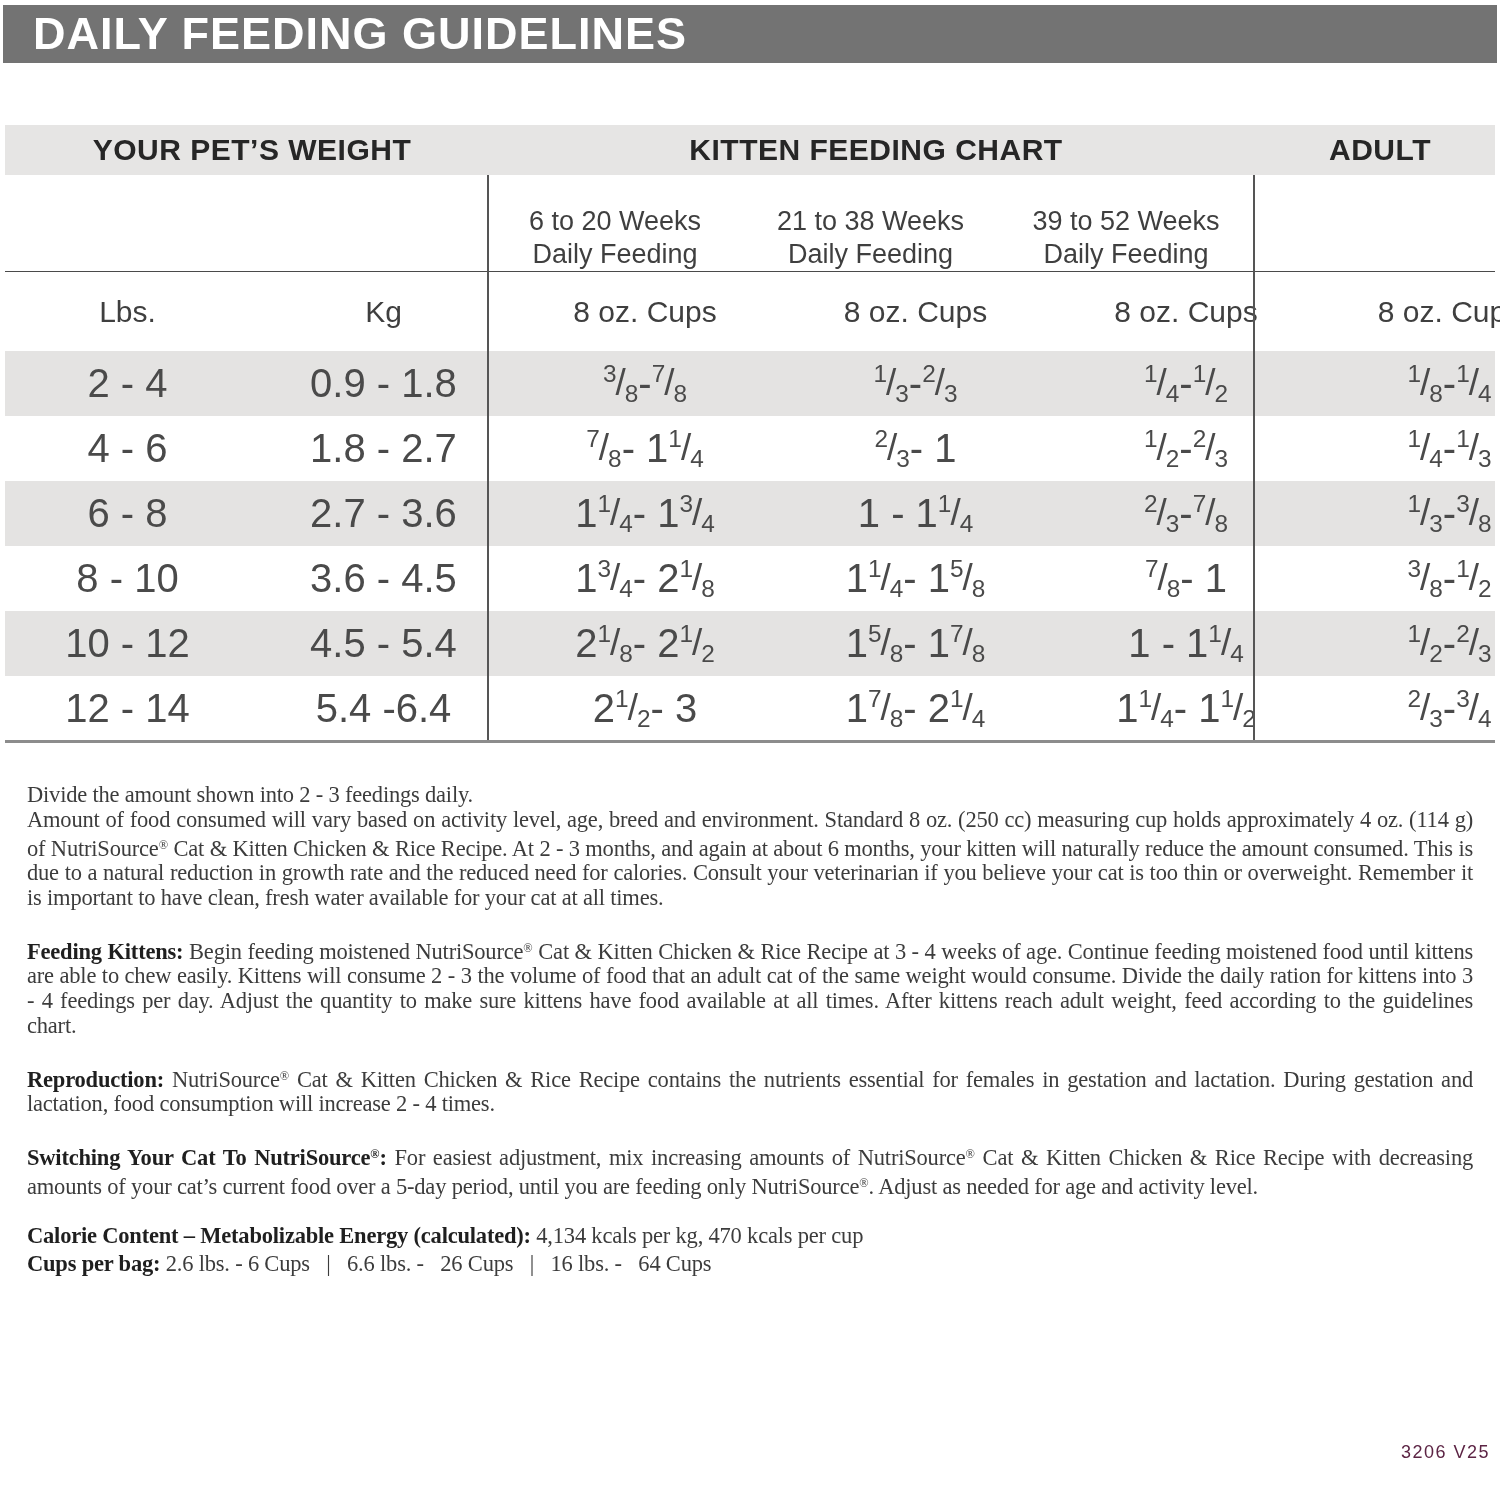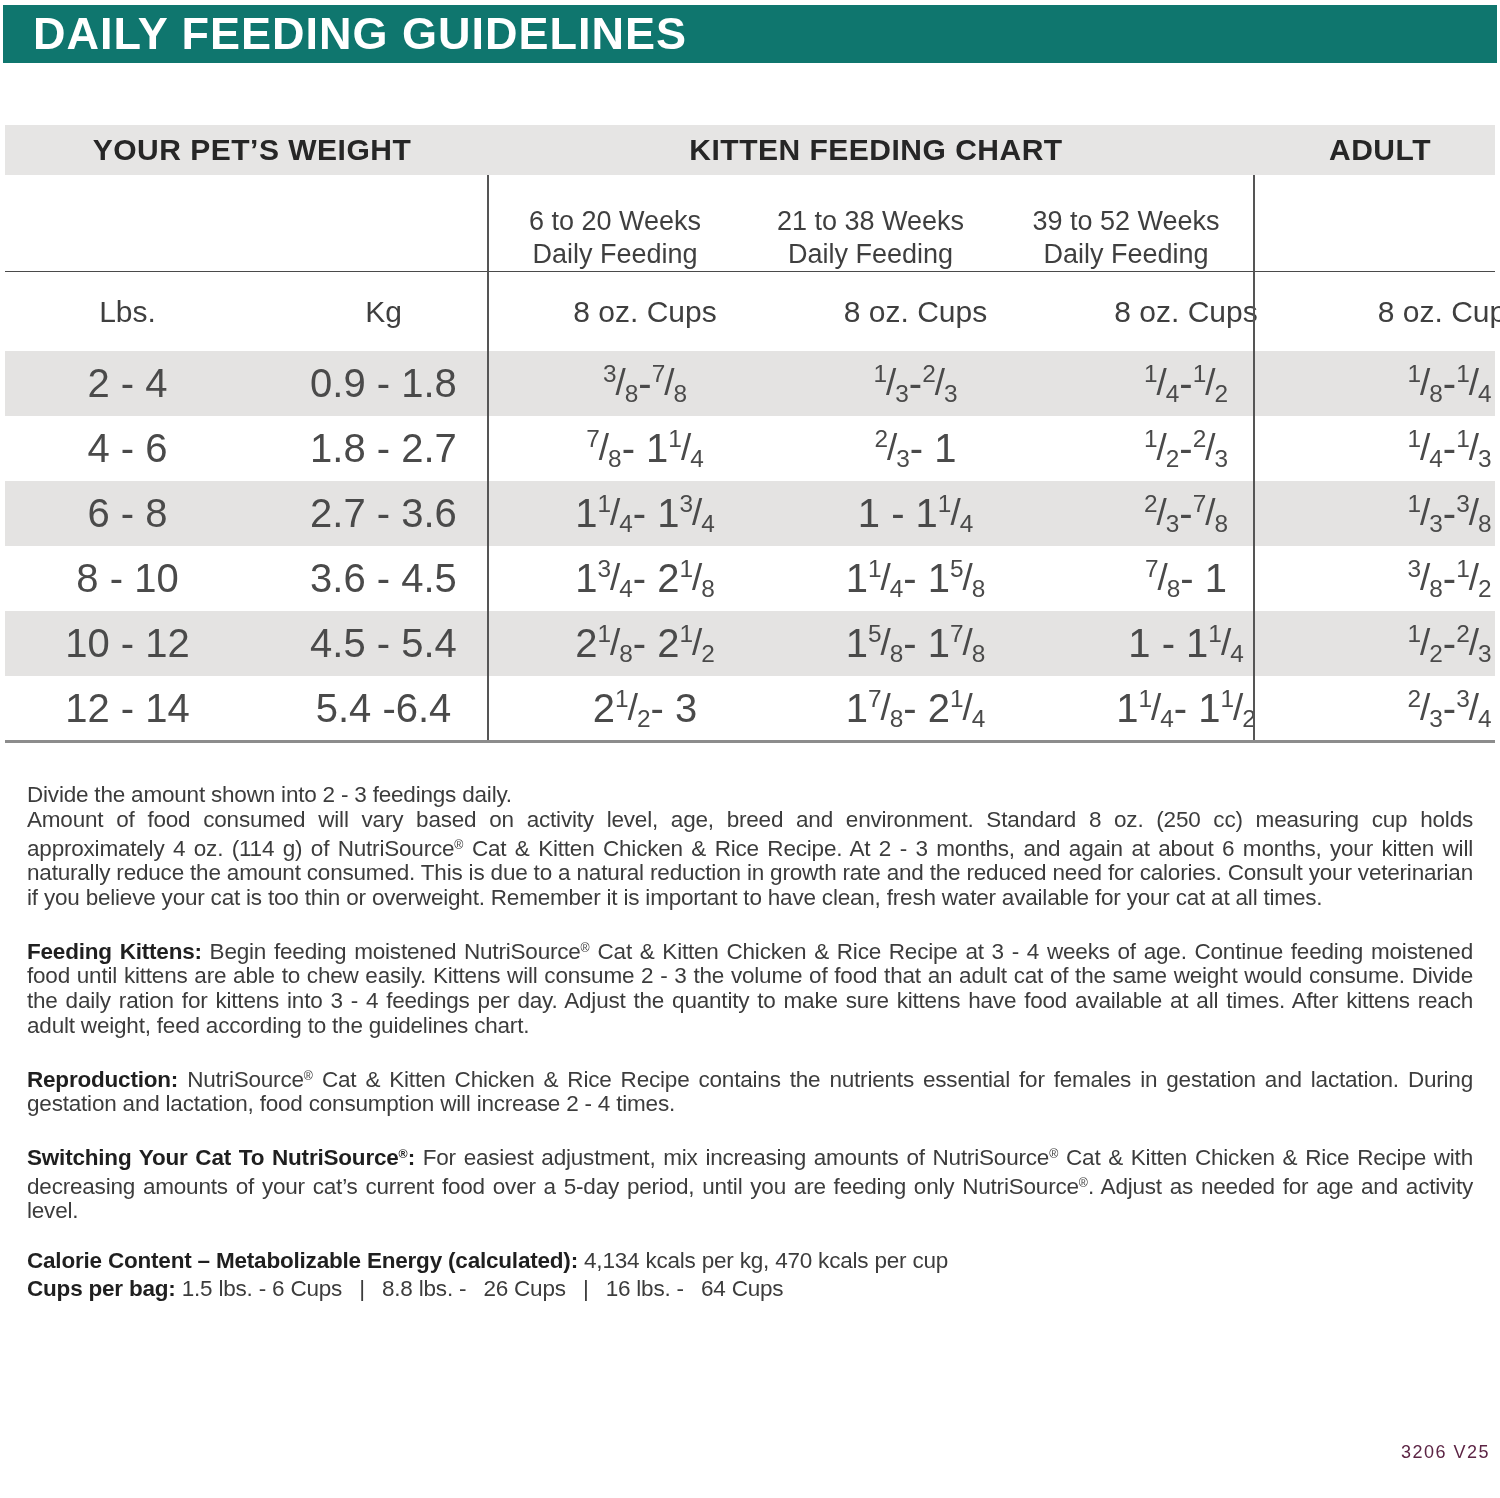--- a/index.html
+++ b/index.html
@@ -1,20 +1,20 @@
 <!DOCTYPE html>
 <html><head>
 <meta charset="utf-8">
 <style>
   html,body{margin:0;padding:0;background:#fff;}
   .page{position:relative;width:1500px;height:1498px;background:#ffffff;overflow:hidden;
         font-family:"Liberation Sans",sans-serif;color:#3c3c3c;}
 
   
-  .banner{position:absolute;left:3px;top:5px;width:1494px;height:58px;background:#0f766e;}
+  .banner{position:absolute;left:3px;top:5px;width:1494px;height:58px;background:#737373;}
   .banner h1{margin:0;padding-left:30px;font-size:45px;line-height:57px;font-weight:800;
              letter-spacing:1px;color:#ffffff;}
 
   
   .table-wrap{position:absolute;left:5px;top:125px;width:1490px;height:616px;}
   .band{display:grid;grid-template-columns:482px 766px 242px;height:50px;background:#E6E5E4;}
   .band .cell{display:flex;align-items:center;justify-content:center;
               font-weight:700;font-size:30px;letter-spacing:.5px;color:#262626;padding-left:12px;}
   .subhead{display:grid;grid-template-columns:482px 256px 255px 256px 241px;height:96px;}
   .subhead .cell{display:flex;flex-direction:column;align-items:center;justify-content:flex-end;
@@ -29,21 +29,21 @@
   .fr sup{font-size:61%;vertical-align:0.52em;margin-right:-1px;}
   .fr .sl{font-size:92%;}
   .fr sub{font-size:61%;vertical-align:-0.30em;margin-left:-1px;}
   .vline{position:absolute;top:50px;width:2px;height:566px;background:#555;}
   .vline.v1{left:482px;}
   .vline.v2{left:1248px;}
   .bottomline{position:absolute;left:0;bottom:-2px;width:1490px;height:3px;background:#8c8c8c;}
 
   
   .notes{position:absolute;left:27px;top:783px;width:1446px;font-size:22.5px;
-         line-height:24.8px;letter-spacing:-0.2px;color:#3c3c3c;}
+         line-height:24.8px;letter-spacing:-0.2px;color:#3c3c3c;font-family:Liberation Serif, serif;}
   .notes p{margin:0 0 25px 0;}
   .notes p.tight{margin:0;}
   .jp{text-align:justify;}
   .notes b{color:#1f1f1f;}
   .reg{font-size:55%;vertical-align:0.55em;letter-spacing:0;}
   .lastblock p{margin:0 0 3px 0;}
 
   .footer-code{position:absolute;right:10px;top:1442px;font-size:18px;letter-spacing:1.5px;
                color:#5C2444;}
 </style>
@@ -151,19 +151,19 @@
     <p class="jp">Amount of food consumed will vary based on activity level, age, breed and environment. Standard 8 oz. (250 cc) measuring cup holds approximately 4 oz. (114 g) of NutriSource<sup class="reg">®</sup> Cat &amp; Kitten Chicken &amp; Rice Recipe. At 2 - 3 months, and again at about 6 months, your kitten will naturally reduce the amount consumed. This is due to a natural reduction in growth rate and the reduced need for calories. Consult your veterinarian if you believe your cat is too thin or overweight. Remember it is important to have clean, fresh water available for your cat at all times.</p>
 
     <p class="jp"><b>Feeding Kittens:</b><span> Begin feeding moistened NutriSource<sup class="reg">®</sup> Cat &amp; Kitten Chicken &amp; Rice Recipe at 3 - 4 weeks of age. Continue feeding moistened food until kittens are able to chew easily. Kittens will consume 2 - 3 the volume of food that an adult cat of the same weight would consume. Divide the daily ration for kittens into 3 - 4 feedings per day. Adjust the quantity to make sure kittens have food available at all times. After kittens reach adult weight, feed according to the guidelines chart.</span></p>
 
     <p class="jp"><b>Reproduction:</b><span> NutriSource<sup class="reg">®</sup> Cat &amp; Kitten Chicken &amp; Rice Recipe contains the nutrients essential for females in gestation and lactation. During gestation and lactation, food consumption will increase 2 - 4 times.</span></p>
 
     <p class="jp"><b>Switching Your Cat To NutriSource<sup class="reg">®</sup>:</b><span> For easiest adjustment, mix increasing amounts of NutriSource<sup class="reg">®</sup> Cat &amp; Kitten Chicken &amp; Rice Recipe with decreasing amounts of your cat’s current food over a 5-day period, until you are feeding only NutriSource<sup class="reg">®</sup>. Adjust as needed for age and activity level.</span></p>
 
     <div class="lastblock">
       <p><b>Calorie Content – Metabolizable Energy (calculated):</b><span> 4,134 kcals per kg, 470 kcals per cup</span></p>
-      <p><b>Cups per bag:</b><span> 1.5 lbs. - 6 Cups  |  8.8 lbs. -  26 Cups  |  16 lbs. -  64 Cups</span></p>
+      <p><b>Cups per bag:</b><span> 2.6 lbs. - 6 Cups  |  6.6 lbs. -  26 Cups  |  16 lbs. -  64 Cups</span></p>
     </div>
   </section>
 
   <div class="footer-code">3206 V25</div>
 
 </div>
 
 </body></html>

